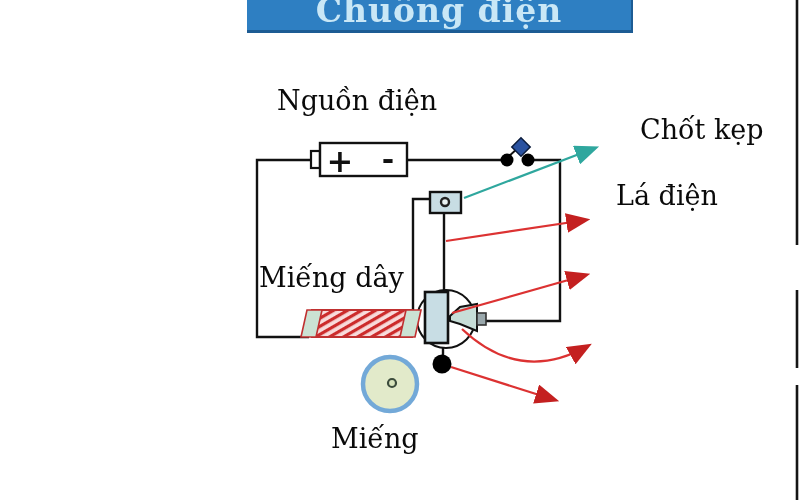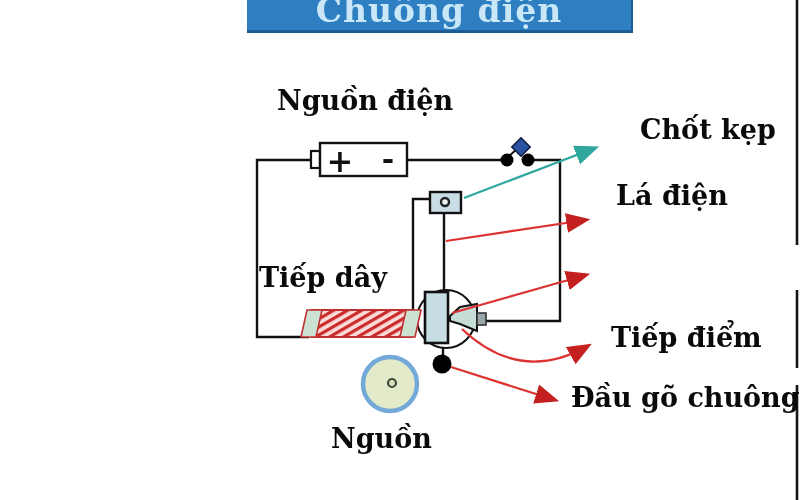--- a/index.html
+++ b/index.html
@@ -11,21 +11,21 @@
     position:absolute;left:247px;top:0;width:384px;height:30px;
     background:#2E7FC2;border-bottom:3px solid #1D5C94;border-right:2px solid #1D5C94;
     overflow:hidden;text-align:center;
   }
   .banner span{
     display:block;font-size:33px;font-weight:700;color:#C9E7F6;
     line-height:36px;transform:translateY(-7px);letter-spacing:1px;
   }
   svg{position:absolute;left:0;top:0;}
   .lbl{
-    position:absolute;color:#0a0a0a;font-size:27px;font-weight:700;
+    position:absolute;color:#0a0a0a;font-size:27px;font-weight:400;
     white-space:nowrap;line-height:30px;
   }
   .lbl2{line-height:37px;}
 </style>
 </head>
 <body>
 
 <div class="canvas">
 
   <div class="banner">
@@ -106,28 +106,26 @@
       <line x1="464" y1="198" x2="595" y2="148" stroke="#2FA79E" marker-end="url(#arrT)"></line>
       <line x1="446" y1="241" x2="586" y2="220" stroke="#DC3232" marker-end="url(#arrR)"></line>
       <line x1="452" y1="313" x2="586" y2="275" stroke="#DC3232" marker-end="url(#arrR)"></line>
       <path d="M462,329 Q520,384 588,346" stroke="#DC3232" marker-end="url(#arrR)"></path>
       <line x1="451" y1="367" x2="555" y2="400" stroke="#DC3232" marker-end="url(#arrR)"></line>
     </g>
   </svg>
 
   <div class="lbl" style="left:277px;top:86px;">Nguồn điện</div>
 
-  <div class="lbl" style="left:259px;top:263px;">Tiếp dây</div>
+  <div class="lbl" style="left:259px;top:263px;">Miếng dây</div>
 
-  <div class="lbl" style="left:331px;top:424px;">Nguồn</div>
+  <div class="lbl" style="left:331px;top:424px;">Miếng</div>
 
   <div class="lbl" style="left:640px;top:115px;">Chốt kẹp</div>
 
   <div class="lbl lbl2" style="left:616px;top:177px;">
     <div>Lá điện</div>
   </div>
 
 
-  <div class="lbl" style="left:611px;top:323px;">Tiếp điểm</div>
 
-  <div class="lbl" style="left:571px;top:383px;">Đầu gõ chuông</div>
 
 </div>
 
 </body></html>

